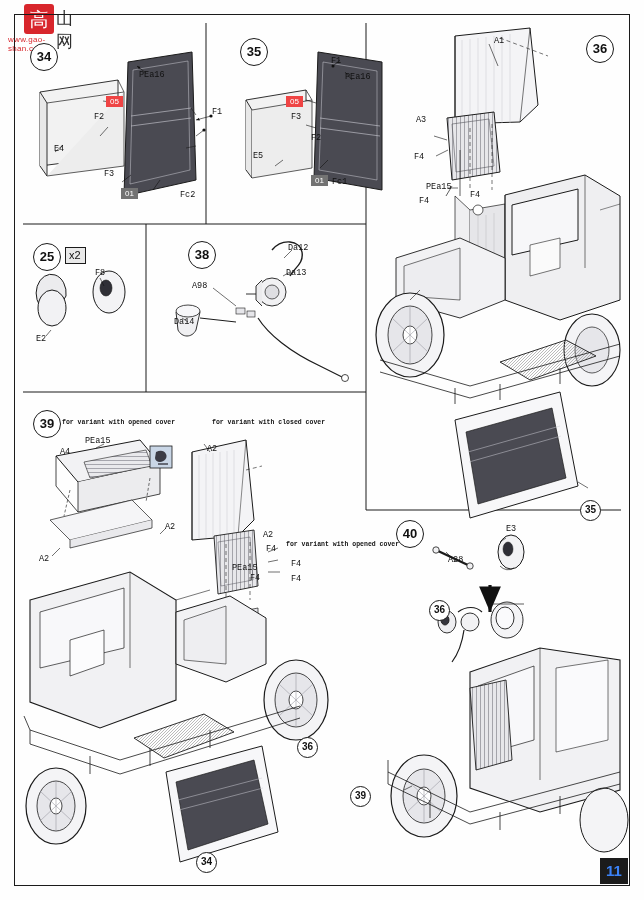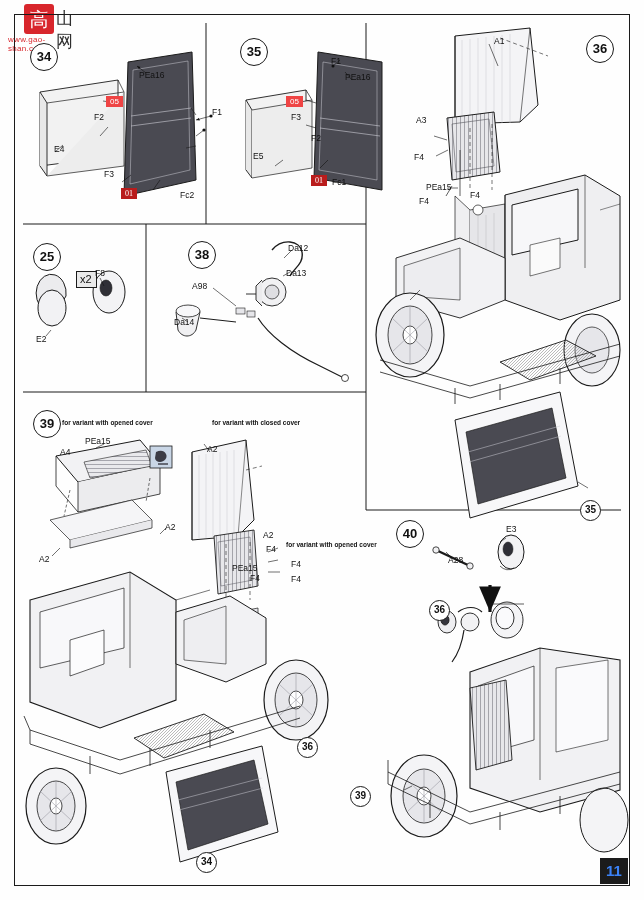--- a/index.html
+++ b/index.html
@@ -95,34 +95,34 @@
     color: #111;
     z-index: 6;
   }
   
   .lbl {
     position: absolute;
     font-size: 8.5px;
     color: #111;
     white-space: nowrap;
     z-index: 7;
-    font-family: Liberation Sans, sans-serif;
+    font-family: Liberation Mono, monospace;
   }
   .lbl.note { font-size: 6.5px; font-weight: bold; }
   
   .chip {
     position: absolute;
     font-size: 8px;
     color: #fff;
     background: #ef4444;
     padding: 1px 4px;
     z-index: 8;
     font-family: "Liberation Sans", sans-serif;
   }
-  .chip.dark { background: #b91c1c; font-family: Liberation Serif, serif; }
+  .chip.dark { background: #737373; }
   
   .art {
     position: absolute;
     left: 0; top: 0;
     width: 644px; height: 900px;
     pointer-events: none;
   }
   
   .pagenum {
     position: absolute;
@@ -508,21 +508,21 @@
   <div class="step" style="left:160px; top:241px;margin-left:28px;">38</div>
   <div class="step" style="left:33px; top:410px;">39</div>
   <div class="step" style="left:396px; top:520px;">40</div>
 
   <div class="step sm" style="left:580px; top:500px;">35</div>
   <div class="step sm" style="left:297px; top:737px;">36</div>
   <div class="step sm" style="left:196px; top:852px;">34</div>
   <div class="step sm" style="left:429px; top:600px;">36</div>
   <div class="step sm" style="left:350px; top:786px;">39</div>
 
-  <div class="mult" style="left:76px; top:247px;margin-top:24px;">x2</div>
+  <div class="mult" style="left:65px; top:247px;">x2</div>
 
   <div class="lbl" style="left:139px; top:70px;">PEa16</div>
   <div class="lbl" style="left:94px; top:112px;">F2</div>
   <div class="lbl" style="left:212px; top:107px;">F1</div>
   <div class="lbl" style="left:54px; top:144px;">E4</div>
   <div class="lbl" style="left:104px; top:169px;">F3</div>
   <div class="lbl" style="left:144px; top:190px;padding-left:36px;">Fc2</div>
   <div class="chip" style="left:106px; top:96px;">05</div>
   <div class="chip dark" style="left:121px; top:188px;">01</div>
 

